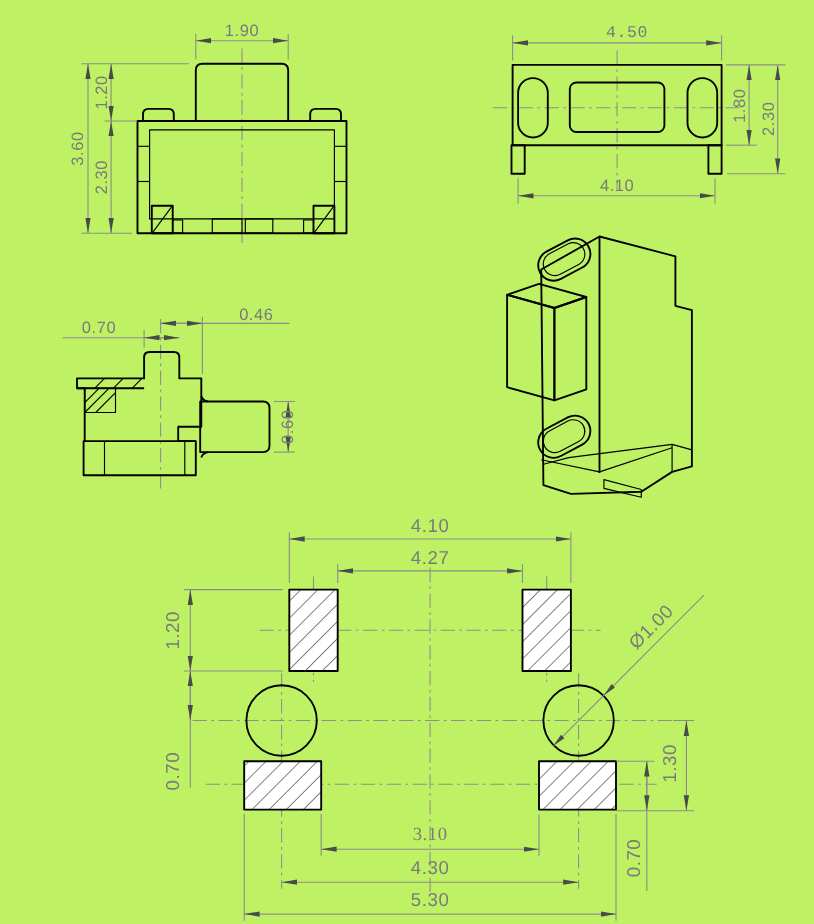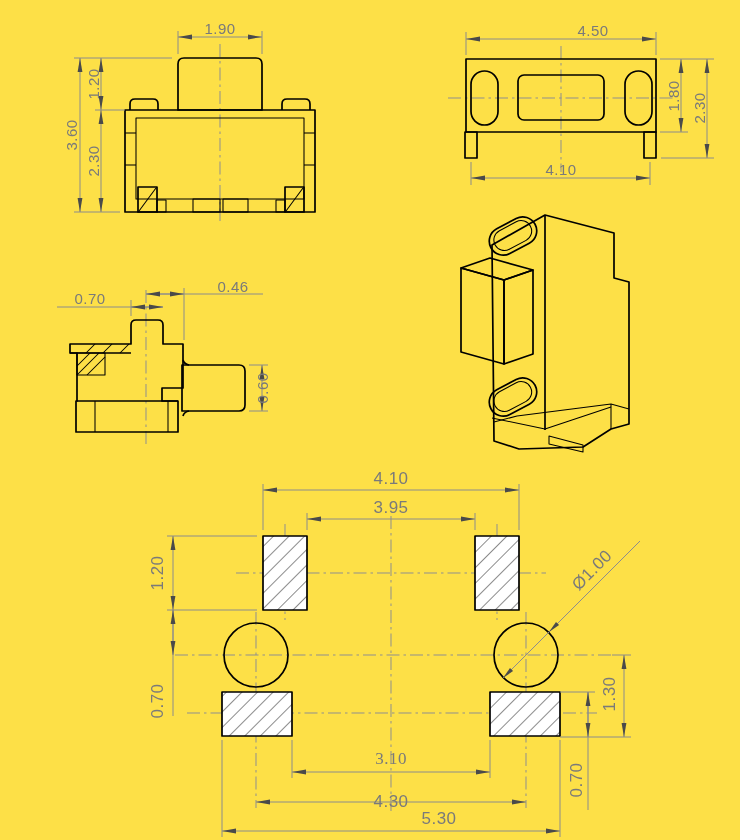--- a/index.html
+++ b/index.html
@@ -1,16 +1,16 @@
 <!DOCTYPE html>
 <html><head>
 <meta charset="utf-8">
 <style>
   html,body{margin:0;padding:0;background:#fff;}
-  #canvas{position:relative;width:740px;height:840px;background:#fde047;overflow:hidden;
+  #canvas{position:relative;width:740px;height:840px;background:#bef264;overflow:hidden;
           font-family:"Liberation Sans",sans-serif;}
   #canvas svg{position:absolute;left:0;top:0;}
   .obj{stroke:#000;stroke-width:1.7;fill:none;stroke-linejoin:round;}
   .thin{stroke:#000;stroke-width:1.05;fill:none;stroke-linejoin:round;}
   .dim,.ext{stroke:#8c8c8c;stroke-width:1;fill:none;}
   .cl{stroke:#8f8f8f;stroke-width:1;stroke-dasharray:13 4 2.5 4;fill:none;}
   .arr2{marker-start:url(#ar);marker-end:url(#ar);}
   .arrf{fill:#4a4a4a;stroke:none;}
   .hatch{fill:url(#hp);}
   .lbl{position:absolute;font-size:15px;color:#7a7a7a;letter-spacing:.5px;white-space:nowrap;
@@ -190,33 +190,33 @@
     <polygon class="arrf" points="549,632 559.1,625.1 556,621.9"></polygon>
     <polygon class="arrf" points="503,678 513.1,671.1 510,667.9"></polygon>
   </g>
 </svg>
 
 <span class="lbl" style="left:220px;top:28px;">1.90</span>
 <span class="lbl v" style="left:93px;top:84px;">1.20</span>
 <span class="lbl v" style="left:71px;top:135px;">3.60</span>
 <span class="lbl v" style="left:93px;top:161px;">2.30</span>
 
-<span class="lbl" style="left:593px;top:30px;">4.50</span>
+<span class="lbl" style="left:570px;top:30px;font-family:Liberation Mono, monospace;">4.50</span>
 <span class="lbl v" style="left:673px;top:96px;">1.80</span>
 <span class="lbl v" style="left:699px;top:108px;">2.30</span>
 <span class="lbl" style="left:561px;top:169px;">4.10</span>
 
 <span class="lbl" style="left:90px;top:298px;">0.70</span>
 <span class="lbl" style="left:233px;top:286px;">0.46</span>
 <span class="lbl v" style="left:262px;top:388px;">0.60</span>
 
 <span class="lbl big" style="left:391px;top:478px;">4.10</span>
-<span class="lbl big" style="left:391px;top:507px;">3.95</span>
+<span class="lbl big" style="left:391px;top:507px;">4.27</span>
 <span class="lbl big v" style="left:157px;top:573px;">1.20</span>
 <span class="lbl big v" style="left:157px;top:701px;">0.70</span>
 <span class="lbl big d45" style="left:592px;top:570px;">Ø1.00</span>
 <span class="lbl big v" style="left:609px;top:694px;">1.30</span>
 <span class="lbl big v" style="left:576px;top:780px;">0.70</span>
 <span class="lbl big" style="left:391px;top:758px;font-family:Liberation Serif, serif;">3.10</span>
-<span class="lbl big" style="left:391px;top:789px;margin-top:12px;">4.30</span>
-<span class="lbl big" style="left:391px;top:818px;margin-left:48px;">5.30</span>
+<span class="lbl big" style="left:391px;top:789px;">4.30</span>
+<span class="lbl big" style="left:391px;top:818px;">5.30</span>
 
 </div>
 
 </body></html>

